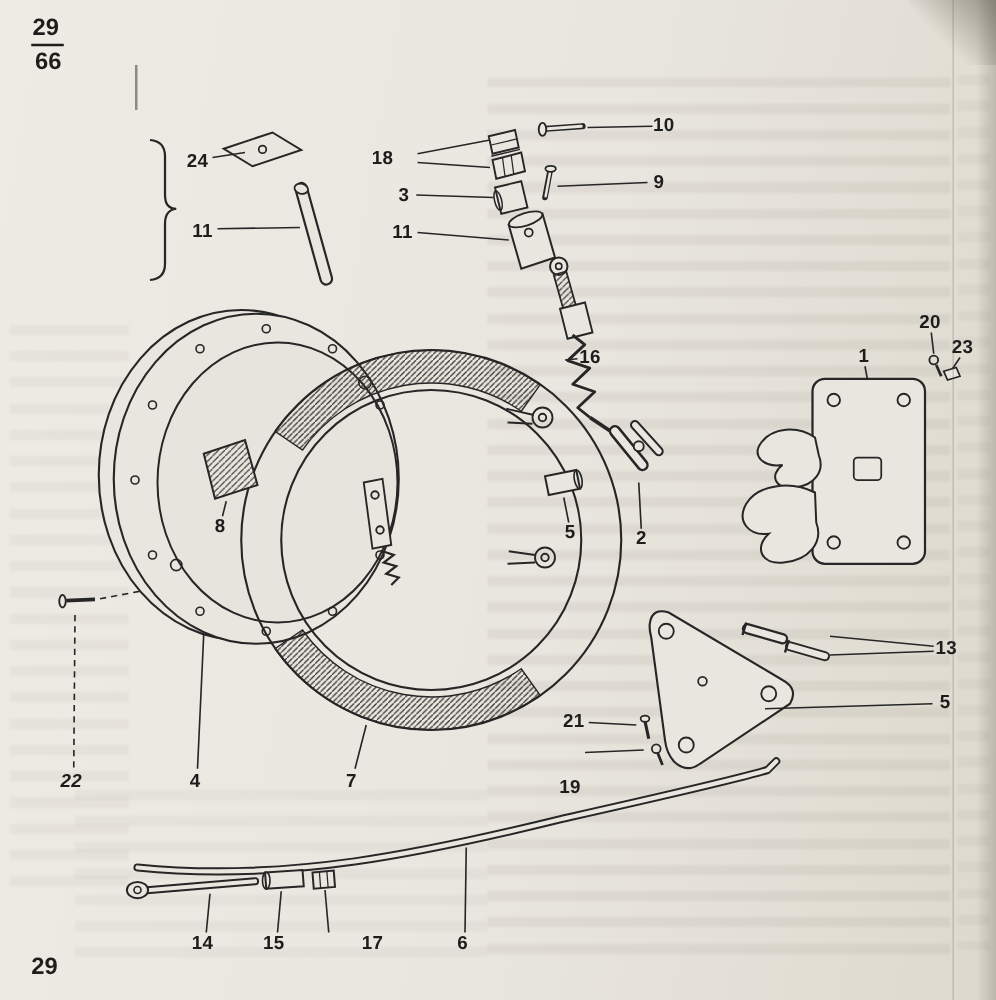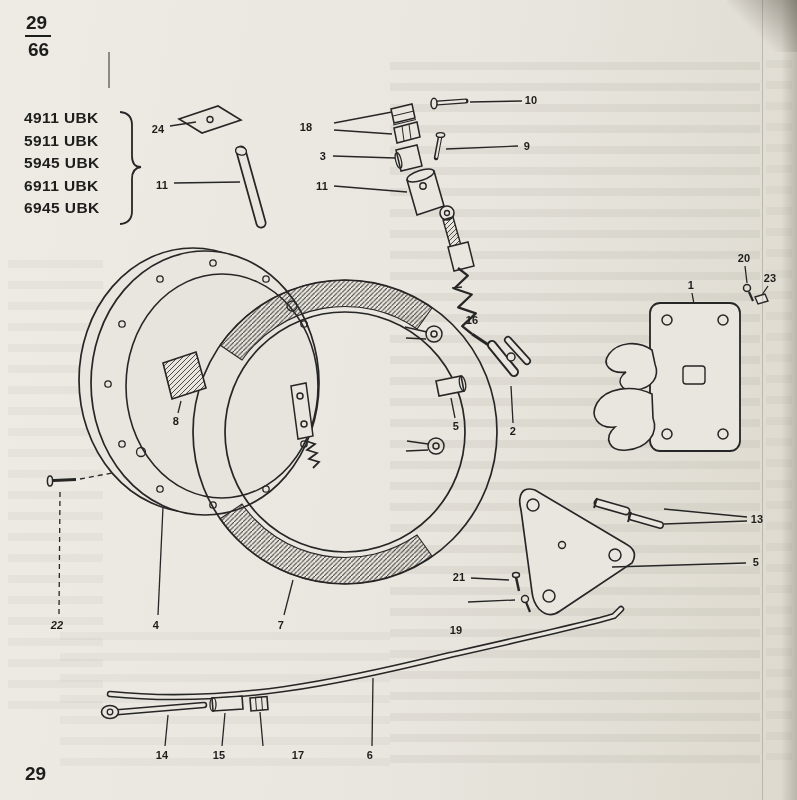--- a/index.html
+++ b/index.html
@@ -10,21 +10,21 @@
   }
   .bleed{position:absolute;z-index:1;pointer-events:none;
     background:repeating-linear-gradient(180deg,rgba(125,120,108,0.13) 0 8px,transparent 8px 21px);
     filter:blur(0.7px);}
   #b1{left:390px;top:62px;width:370px;height:710px;opacity:.75;}
   #b2{left:8px;top:260px;width:95px;height:460px;opacity:.5;}
   #b3{left:60px;top:632px;width:330px;height:140px;opacity:.45;}
   #b4{left:766px;top:60px;width:26px;height:700px;opacity:.5;}
   svg.diagram{position:absolute;left:0;top:0;z-index:2;}
   #callout-layer{position:absolute;inset:0;z-index:5;pointer-events:none;}
-  .callout{position:absolute;transform:translate(-50%,-50%);font-weight:700;font-size:11px;color:#1d1d1b;letter-spacing:.2px;}
+  .callout{position:absolute;transform:translate(-50%,-50%);font-weight:700;font-size:15px;color:#1d1d1b;letter-spacing:.2px;}
   .page-frac{position:absolute;left:25px;top:12px;z-index:5;font-weight:700;font-size:19px;line-height:22px;display:flex;flex-direction:column;align-items:flex-start;}
   .frac-top{border-bottom:2px solid #1d1d1b;padding:0 4px 1px 1px;}
   .frac-bottom{padding:2px 3px 0 3px;}
   .page-num-bottom{position:absolute;left:25px;top:763px;z-index:5;font-weight:700;font-size:19px;}
   .model-list{position:absolute;left:24px;top:107px;z-index:5;font-weight:700;font-size:15.5px;line-height:22.5px;letter-spacing:.4px;}
   .corner-shade{position:absolute;right:0;top:0;width:70px;height:52px;z-index:6;pointer-events:none;
     background:linear-gradient(225deg,rgba(85,80,70,0.55),rgba(85,80,70,0) 62%);}
   .edge-shade{position:absolute;right:0;top:0;width:16px;height:100%;z-index:6;pointer-events:none;
     background:linear-gradient(90deg,rgba(0,0,0,0),rgba(95,90,80,0.28));}
   .fold{position:absolute;left:762px;top:0;width:1px;height:100%;z-index:6;background:rgba(80,75,65,0.25);pointer-events:none;}
@@ -256,21 +256,21 @@
   </svg>
 
   <div id="callout-layer">
       <div class="callout" style="left: 531px; top: 100px;">10</div>
       <div class="callout" style="left: 158px; top: 129px;">24</div>
       <div class="callout" style="left: 306px; top: 127px;">18</div>
       <div class="callout" style="left: 527px; top: 146px;">9</div>
       <div class="callout" style="left: 323px; top: 156px;">3</div>
       <div class="callout" style="left: 162px; top: 185px;">11</div>
       <div class="callout" style="left: 322px; top: 186px;">11</div>
-      <div class="callout" style="left: 472px; top: 286px; margin-top: 34px;">16</div>
+      <div class="callout" style="left: 472px; top: 286px;">16</div>
       <div class="callout" style="left: 744px; top: 258px; text-align: right;">20</div>
       <div class="callout" style="left: 770px; top: 278px;">23</div>
       <div class="callout" style="left: 691px; top: 285px;">1</div>
       <div class="callout" style="left: 176px; top: 421px;">8</div>
       <div class="callout" style="left: 456px; top: 426px;">5</div>
       <div class="callout" style="left: 513px; top: 431px;">2</div>
       <div class="callout" style="left: 757px; top: 519px;">13</div>
       <div class="callout" style="left: 756px; top: 562px;">5</div>
       <div class="callout" style="left: 459px; top: 577px;">21</div>
       <div class="callout" style="left: 456px; top: 602px; margin-top: 28px;">19</div>
@@ -281,26 +281,19 @@
       <div class="callout" style="left: 219px; top: 755px;">15</div>
       <div class="callout" style="left: 252px; top: 755px; margin-left: 46px;">17</div>
       <div class="callout" style="left: 370px; top: 755px;">6</div>
     </div>
 
   <div class="page-frac">
     <span class="frac-top">29</span>
     <span class="frac-bottom">66</span>
   </div>
 
-  <div id="model-list" class="model-list">
-      <div class="model-item">4911 UBK</div>
-      <div class="model-item">5911 UBK</div>
-      <div class="model-item">5945 UBK</div>
-      <div class="model-item">6911 UBK</div>
-      <div class="model-item">6945 UBK</div>
-    </div>
 
   <div class="page-num-bottom">29</div>
 
   <div class="corner-shade"></div>
   <div class="edge-shade"></div>
   <div class="fold"></div>
 </div>
 
 </body></html>

